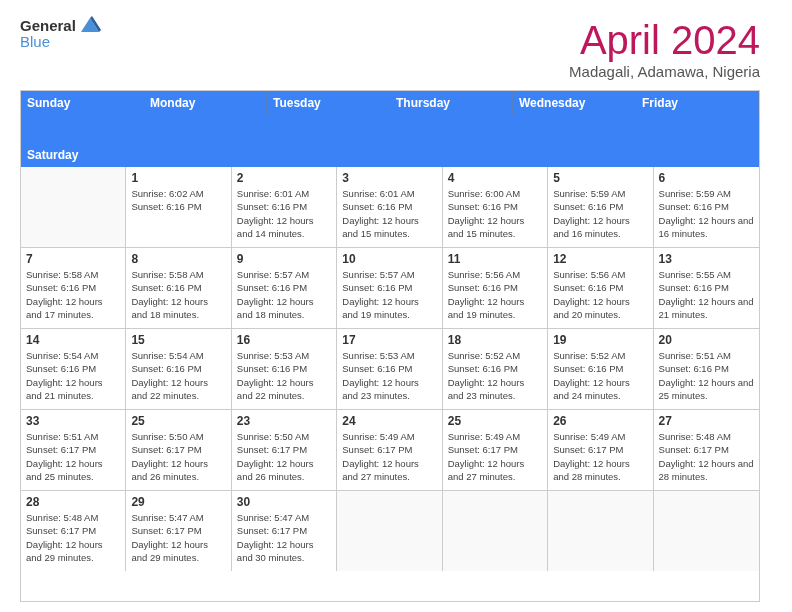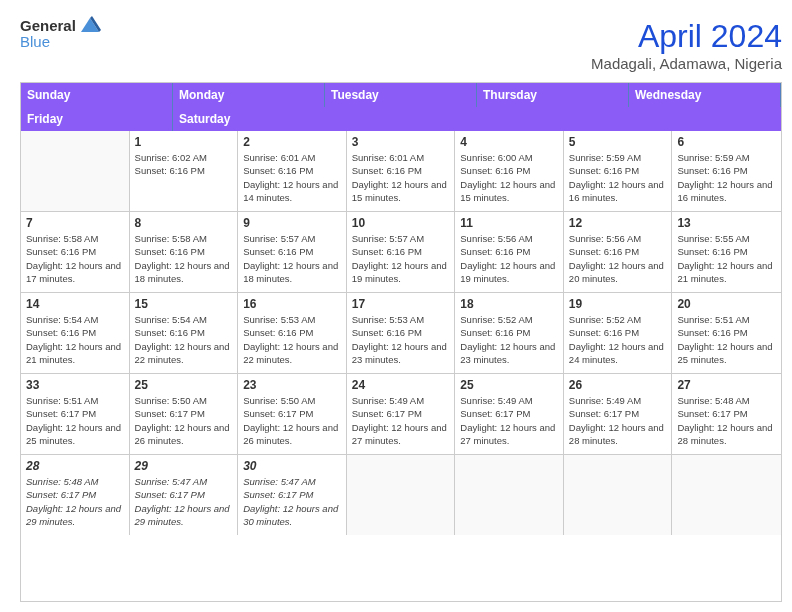--- a/index.html
+++ b/index.html
@@ -6,75 +6,75 @@
     body {
       font-family: Arial, sans-serif;
       background: #fff;
       width: 792px;
       height: 612px;
       overflow: hidden;
     }
     .page {
       width: 792px;
       height: 612px;
-      padding: 18px 10px 10px 20px;
+      padding: 18px 32px 10px 20px;
       display: flex;
       flex-direction: column;
     }
     .header {
       display: flex;
       justify-content: space-between;
       align-items: flex-start;
       margin-bottom: 10px;
     }
     .logo {
       display: flex;
       align-items: center;
     }
     .title-block {
       text-align: right;
     }
     .main-title {
-      font-size: 32px;
-      color: #1d4ed8;
+      font-size: 40px;
+      color: #be185d;
       font-weight: 300;
     }
     .subtitle {
       font-size: 15px;
       color: #555;
     }
     .calendar {
       flex: 1;
       border: 1px solid #ccc;
     }
     .cal-header-row {
       display: grid;
-      grid-template-columns: repeat(5, 1fr);
-      background-color: #8b5cf6;
+      grid-template-columns: repeat(6, 1fr);
+      background-color: #3b82f6;
     }
     .cal-header-cell {
       color: #fff;
       font-size: 12px;
       font-weight: bold;
       padding: 5px 6px;
       text-align: left;
       border-right: 1px solid #5580c0;
     }
-    .cal-header-cell:last-child { border-right: none; }
+    .cal-header-cell:last-child { border-right: none; margin-top: 28px; }
     .cal-body {
       display: flex;
       flex-direction: column;
     }
     .cal-week {
       display: grid;
       grid-template-columns: repeat(7, 1fr);
       border-bottom: 1px solid #ccc;
       flex: 1;
     }
-    .cal-week:last-child { border-bottom: none; font-style: italic; }
+    .cal-week:last-child { border-bottom: none; }
     .cal-cell {
       border-right: 1px solid #ccc;
       padding: 4px 5px;
       min-height: 80px;
       vertical-align: top;
     }
     .cal-cell:last-child { border-right: none; }
     .cal-cell.empty { background: #f9f9f9; }
     .day-num {
       font-size: 12px;

